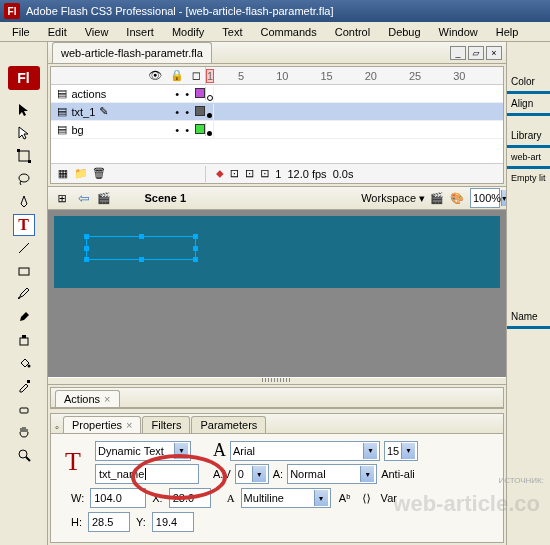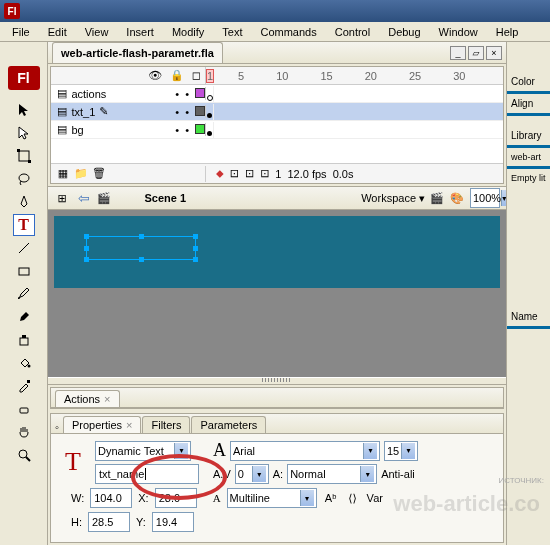--- a/index.html
+++ b/index.html
@@ -9,21 +9,21 @@
 .menubar { height: 20px; background: #ece9d8; border-bottom: 1px solid #aca899; display: flex; align-items: center; padding-left: 4px; gap: 2px; }
 .menubar span { padding: 2px 8px; cursor: default; }
 .main { display: flex; height: calc(100% - 42px); }
 .left-toolbar { width: 48px; background: #ece9d8; border-right: 1px solid #aca899; display: flex; flex-direction: column; align-items: center; padding-top: 24px; gap: 1px; }
 .fl-big { width: 32px; height: 24px; background: #a00; border-radius: 3px; color: #fff; font-weight: bold; font-size: 14px; display: flex; align-items: center; justify-content: center; margin-bottom: 8px; }
 .tool { width: 22px; height: 22px; display: flex; align-items: center; justify-content: center; border: 1px solid transparent; }
 .tool.selected { background: #fff; border: 1px solid #316ac5; }
 .tool svg { width: 16px; height: 16px; }
 .center { flex: 1; display: flex; flex-direction: column; background: #ece9d8; }
 .doc-tab-bar { height: 22px; background: linear-gradient(#f5f4ee, #e9e6d3); border-bottom: 1px solid #aca899; display: flex; align-items: center; padding-left: 4px; position: relative; }
-.doc-tab { padding: 4px 8px; background: #f5f4ee; border: 1px solid #aca899; border-bottom: none; border-radius: 3px 3px 0 0; font-weight: bold; }
+.doc-tab { padding: 4px 8px; background: #f5f4ee; border: 1px solid #aca899; border-bottom: none; border-radius: 3px 3px 0 0; }
 .win-controls { margin-left: auto; display: flex; gap: 2px; padding-right: 4px; }
 .win-btn { width: 16px; height: 14px; border: 1px solid #888; background: #eee; font-size: 9px; display: flex; align-items: center; justify-content: center; }
 .timeline { background: #fff; border: 1px solid #aca899; margin: 2px; }
 .tl-header { display: flex; height: 18px; border-bottom: 1px solid #ccc; background: #f5f5f5; }
 .tl-layers-head { width: 155px; border-right: 1px solid #ccc; display: flex; align-items: center; justify-content: flex-end; padding-right: 4px; gap: 8px; font-size: 10px; }
 .tl-frames-head { flex: 1; display: flex; align-items: center; font-size: 8px; color: #666; }
 .frame-no { width: 8px; text-align: center; }
 .frame-no.first { background: #fcc; border: 1px solid #d55; width: 8px; }
 .layer-row { display: flex; height: 18px; border-bottom: 1px solid #eee; align-items: center; }
 .layer-row.sel { background: #c1d2ee; }
@@ -64,20 +64,21 @@
 .right-panels { width: 44px; background: #ece9d8; border-left: 1px solid #aca899; padding-top: 30px; }
 .rp-tab { writing-mode: horizontal-tb; padding: 4px; border-bottom: 3px solid #0369a1; font-size: 10px; }
 .watermark { position: absolute; right: 10px; bottom: 28px; font-size: 22px; color: rgba(128,128,128,0.25); font-weight: bold; }
 .source { position: absolute; right: 6px; bottom: 60px; font-size: 8px; color: #aaa; margin-left: 8px; }
 </style>
 </head>
 <body>
 
 <div class="titlebar">
   <div class="fl-logo">Fl</div>
+  <span>Adobe Flash CS3 Professional - [web-article-flash-parametr.fla]</span>
 </div>
 
 <div class="menubar">
   <span>File</span>
   <span>Edit</span>
   <span>View</span>
   <span>Insert</span>
   <span>Modify</span>
   <span>Text</span>
   <span>Commands</span>
@@ -356,21 +357,21 @@
               <div class="prop-select" style="width:90px">
                   <span>Normal</span>
                   <span class="dd-arrow">▾</span>
                 </div>
               <span>Anti-ali</span>
             </div>
           </div>
         </div>
         <div class="prop-row" style="margin-left:14px">
           <span>W:</span>
-          <div class="prop-input" style="width:42px">
+          <div class="prop-input" style="width:56px">
               <span>104.0</span>
             </div>
           <span>X:</span>
           <div class="prop-input" style="width:42px">
               <span>28.0</span>
             </div>
           <span style="margin-left:10px;font-family:serif">A</span>
           <div class="prop-select" style="width:90px">
               <span>Multiline</span>
               <span class="dd-arrow">▾</span>

